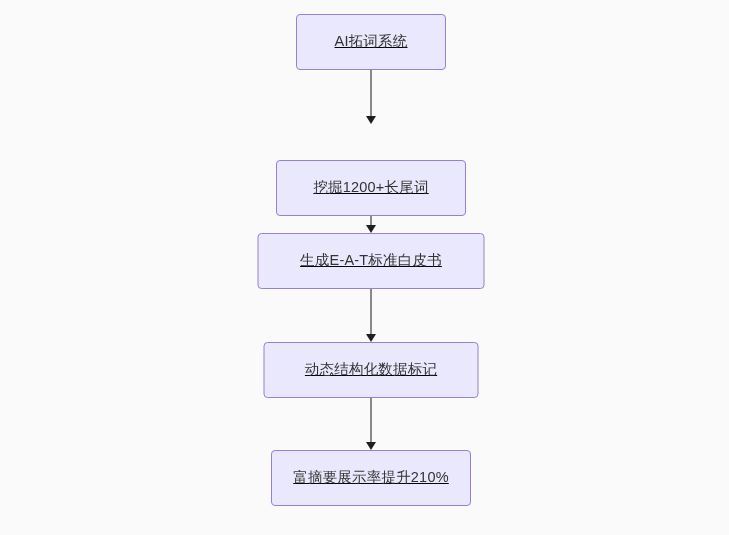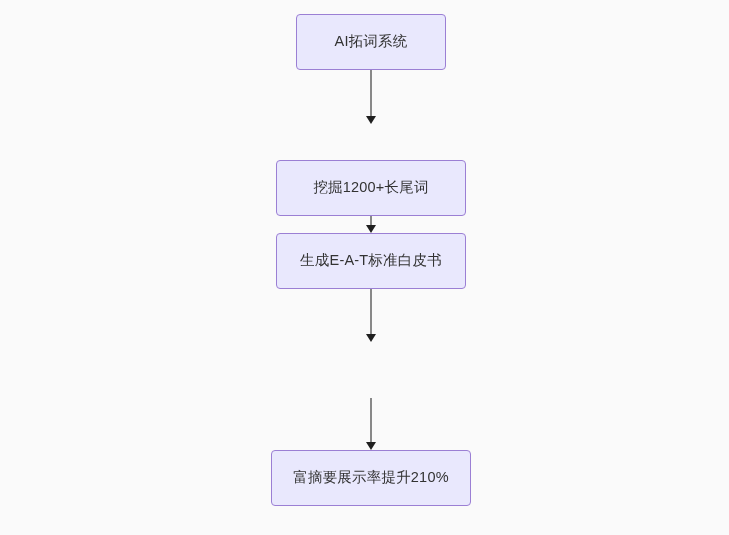--- a/index.html
+++ b/index.html
@@ -22,20 +22,21 @@
     position: absolute;
     box-sizing: border-box;
     height: 56px;
     background: #e9e8fd;
     border: 1.5px solid #9b7fd4;
     border-radius: 4px;
     display: flex;
     align-items: center;
     justify-content: center;
     transform: translateX(-50%);
+    text-decoration: underline;
   }
   .node-label {
     font-size: 14.5px;
     color: #333333;
     line-height: 1.2;
     white-space: nowrap;
     letter-spacing: 0.2px;
   }
   .edge {
     position: absolute;
@@ -82,20 +83,23 @@
     <div class="edge-line" style="height: 45px;"></div>
     <div class="edge-arrow" style="top: 44px;"></div>
   </div>
 
   <div class="node" id="node-0" style="left: 371px; top: 14px; width: 150px;">
     <span class="node-label">AI拓词系统</span>
   </div>
   <div class="node" id="node-1" style="left: 371px; top: 124px; width: 190px; margin-top: 36px;">
     <span class="node-label">挖掘1200+长尾词</span>
   </div>
-  <div class="node" id="node-2" style="left: 371px; top: 233px; width: 190px;">
+  <div class="node" id="node-2" style="left: 371px; top: 233px; width: 227px;">
     <span class="node-label">生成E-A-T标准白皮书</span>
+  </div>
+  <div class="node" id="node-3" style="left: 371px; top: 342px; width: 215px;">
+    <span class="node-label">动态结构化数据标记</span>
   </div>
   <div class="node" id="node-4" style="left: 371px; top: 450px; width: 200px;">
     <span class="node-label">富摘要展示率提升210%</span>
   </div>
 
 </div>
 
 </body></html>

